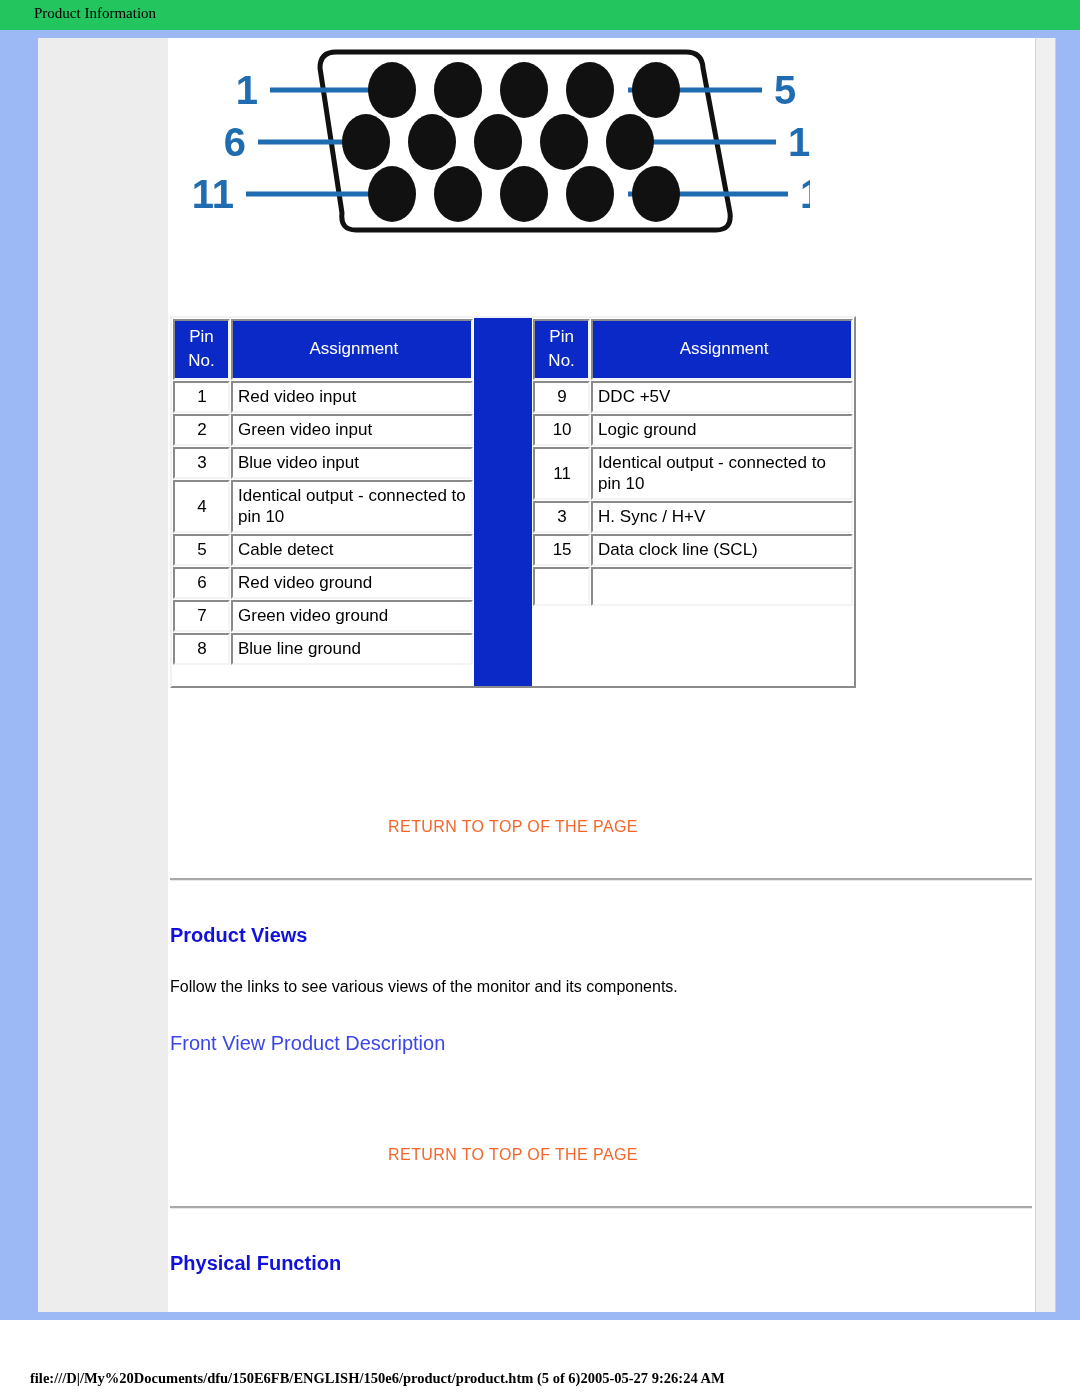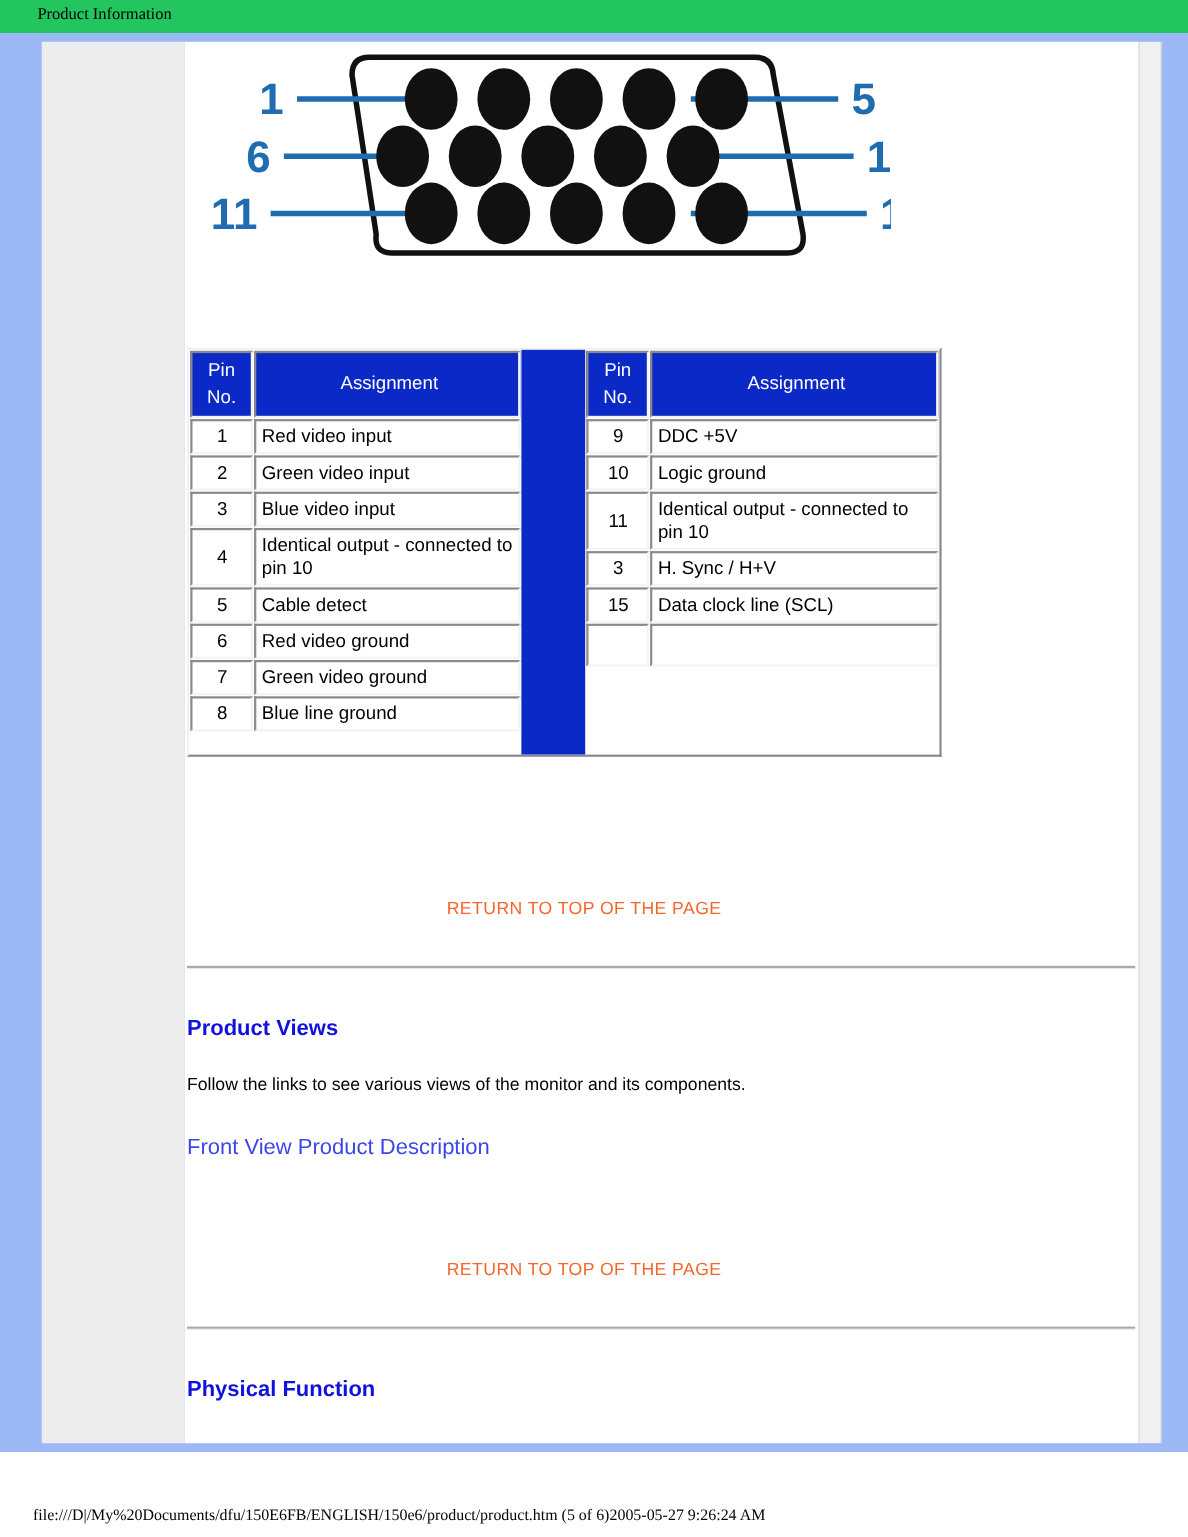--- a/index.html
+++ b/index.html
@@ -140,21 +140,21 @@
     width: 58px;
     height: 100%;
     min-height: 368px;
     background: #0a29c6;
   }
 
   
   .rttp {
     position: absolute;
     width: 686px;
-    left: 20px;
+    left: 2px;
     text-align: center;
     color: #f4662a;
     font-family: "Liberation Sans", sans-serif;
     font-size: 16px;
     letter-spacing: 0.4px;
     text-decoration: none;
   }
   .rttp-1 { top: 780px; }
   .rttp-2 { top: 1108px; }
 
@@ -211,20 +211,21 @@
     width: 1080px;
     height: 41px;
     background: #fff;
     font-family: "Liberation Serif", serif;
     font-size: 14.5px;
     color: #000;
     padding-left: 30px;
     padding-top: 14px;
     box-sizing: border-box;
     white-space: nowrap;
+    font-weight: bold;
   }
 </style>
 </head>
 <body>
 
 <div class="page-header">Product Information</div>
 
 <div class="frame">
 
   <div class="nav-col"></div>

